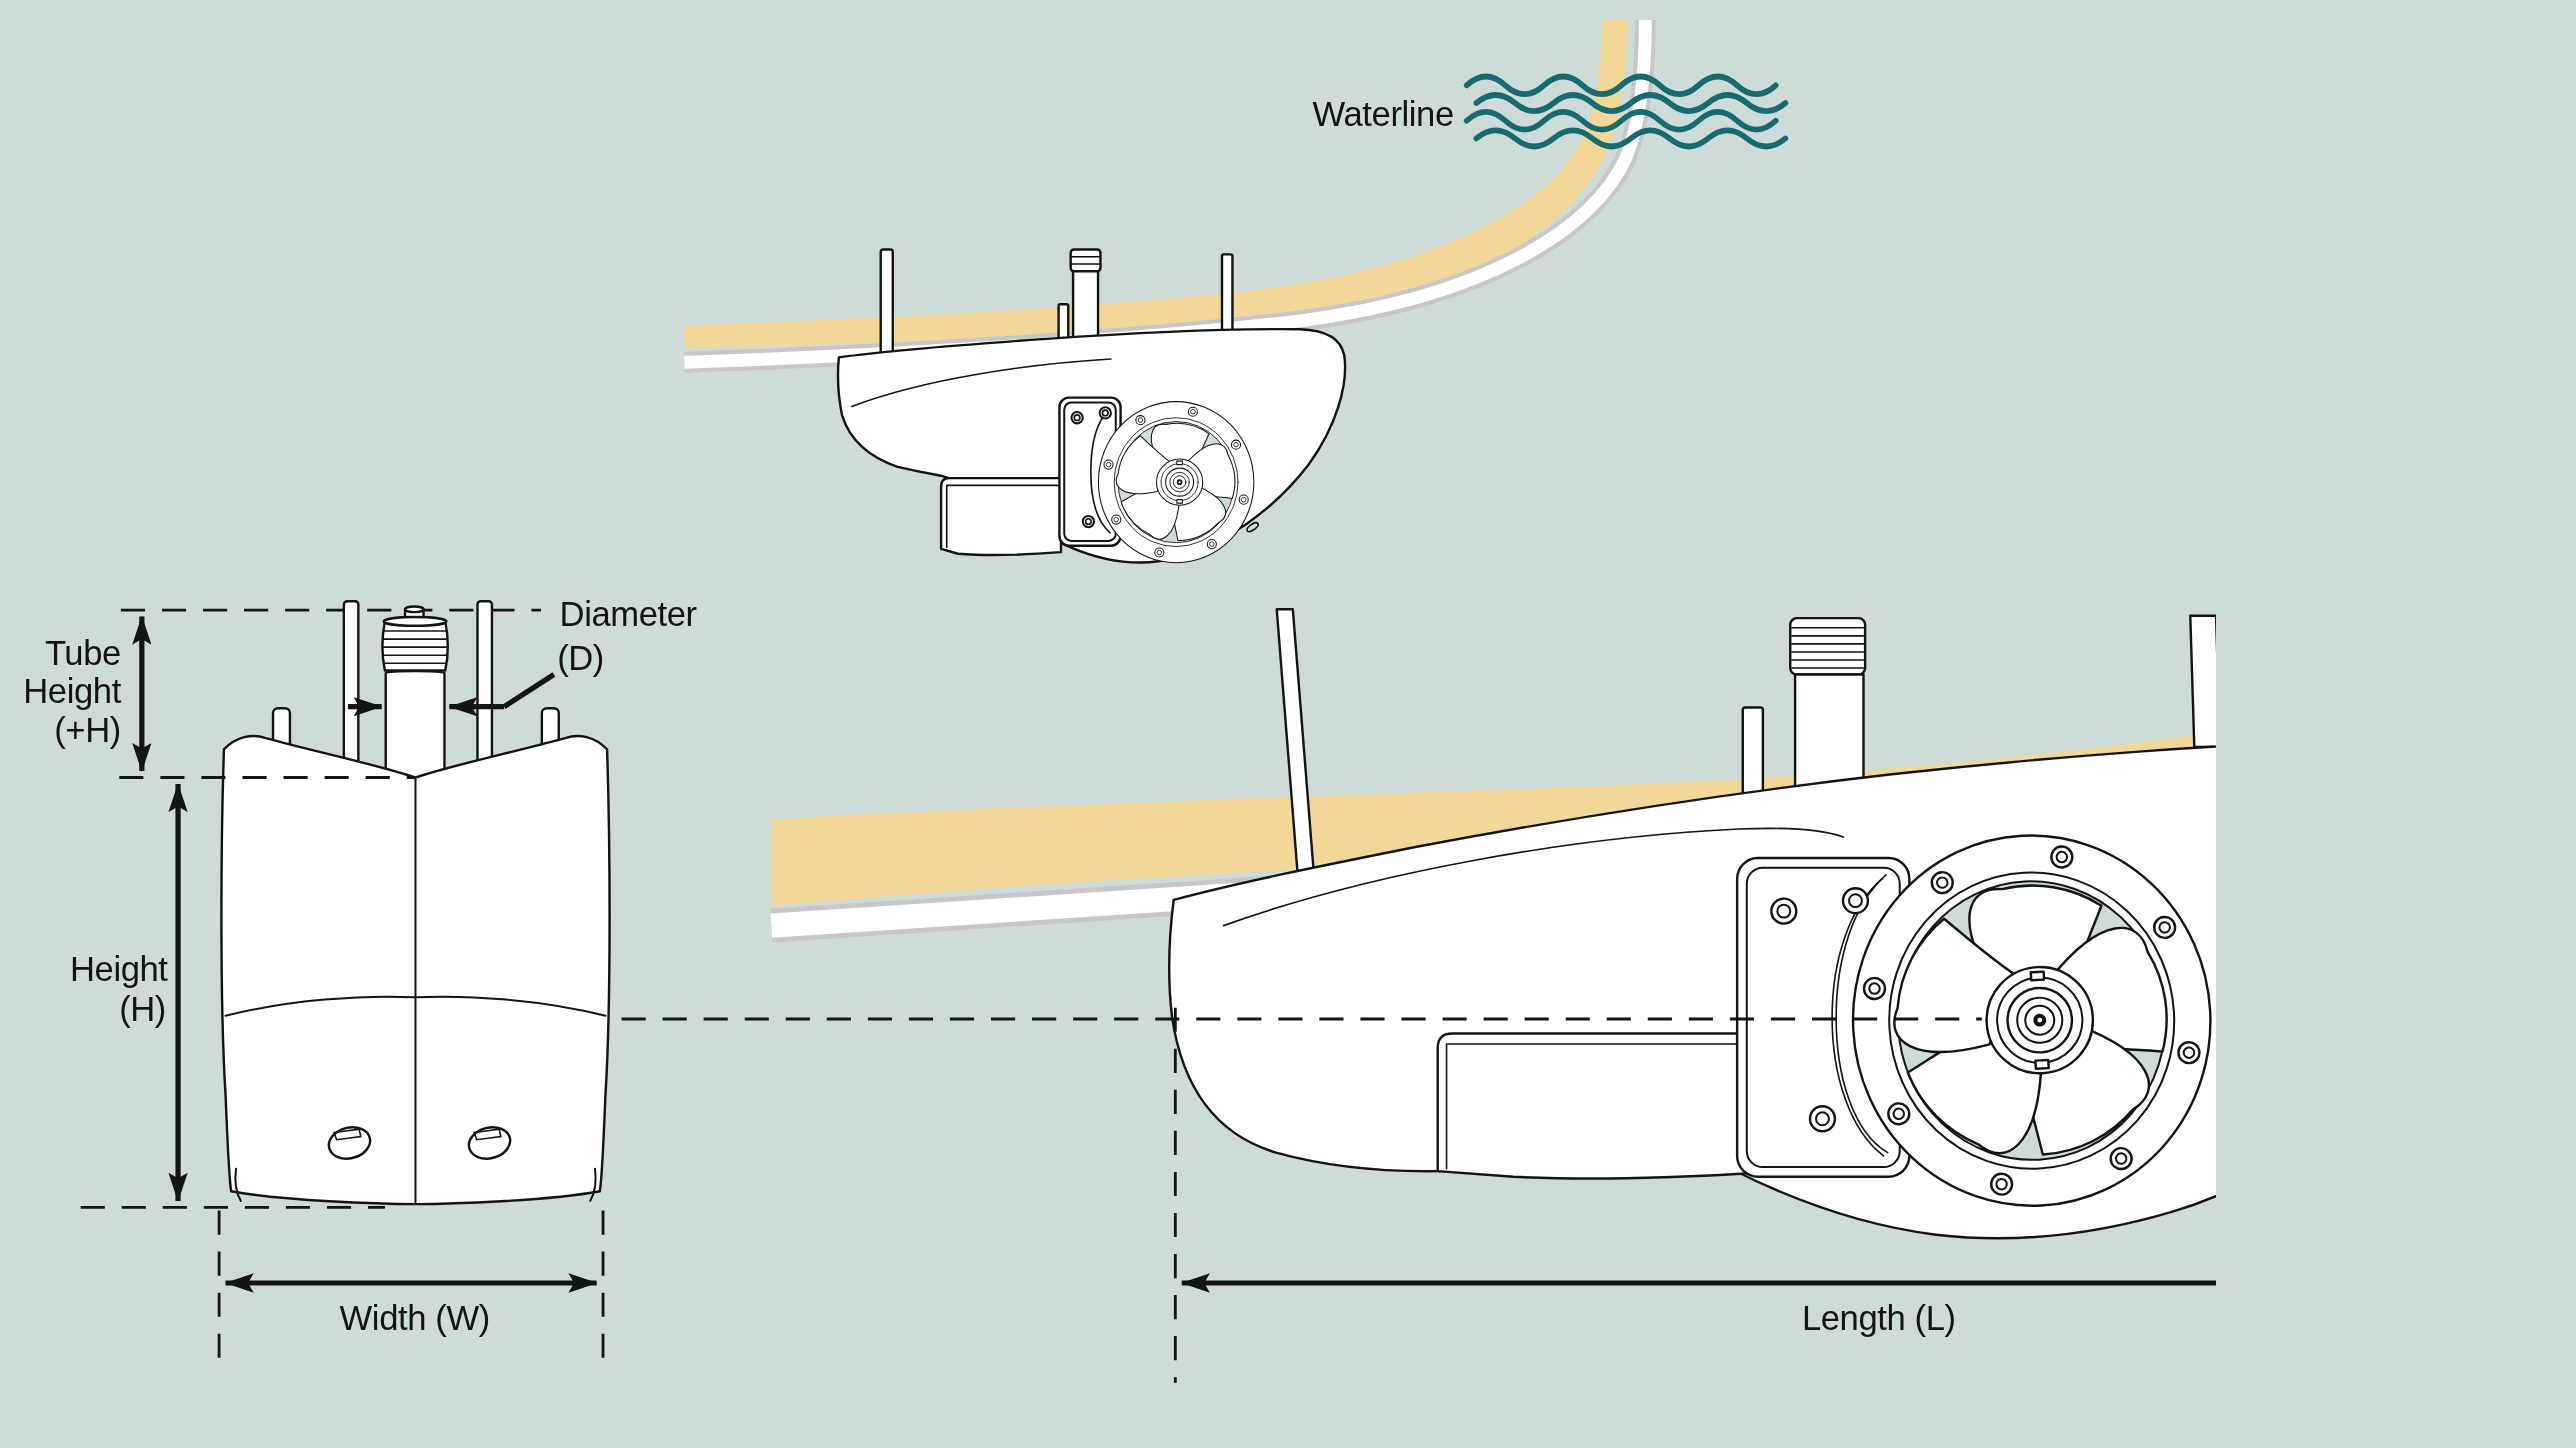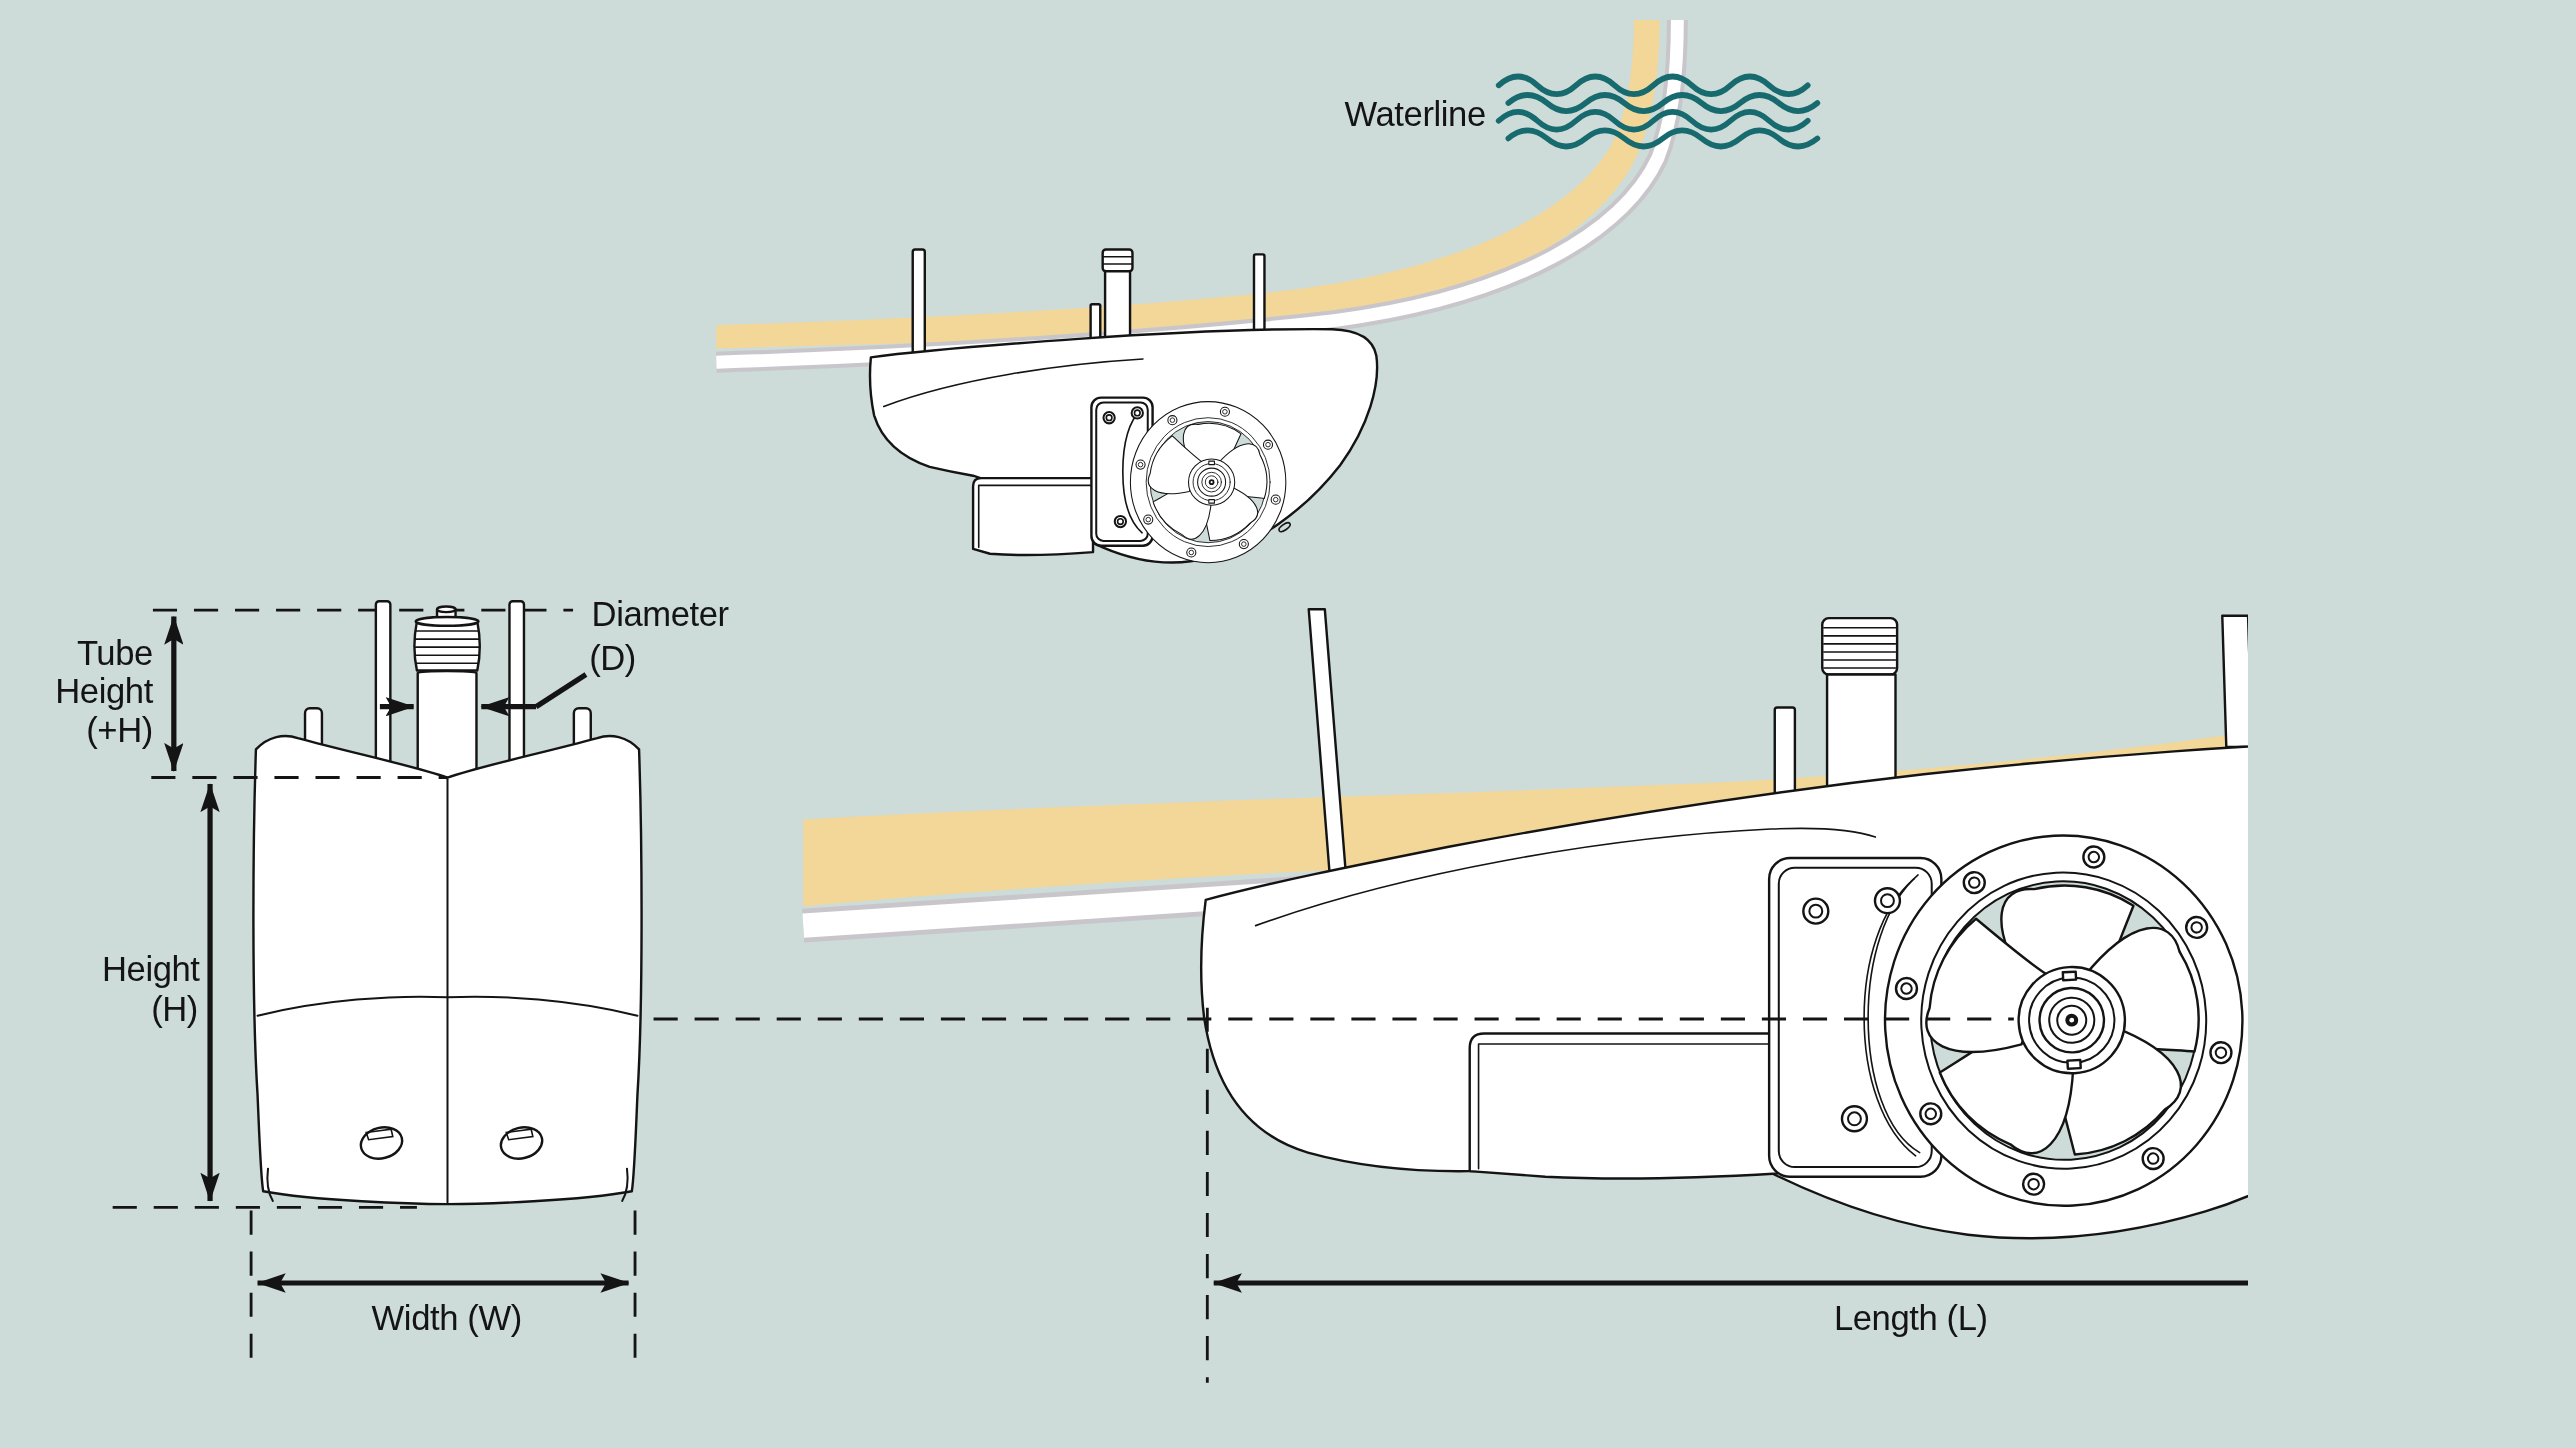--- a/index.html
+++ b/index.html
@@ -1,20 +1,20 @@
 <!DOCTYPE html>
 <html style="--background: #cddbd9; --hull_accent: #f2d799; --waterline_teal: #176a6e; --ink: #141414; --shadow_gray: #c8c6ca; --part_white: #ffffff;font-size:13px"><head>
 <meta charset="utf-8">
 <style>
   :root{
     --background:#cddbd9; --hull_accent:#f2d799; --waterline_teal:#176a6e;
     --ink:#141414; --shadow_gray:#c8c6ca; --part_white:#ffffff;
   }
   html,body{margin:0;padding:0;background:var(--background);}
-  .stage{position:relative;width:2216px;height:1448px;overflow:hidden;margin-left:32px;}
+  .stage{position:relative;width:2216px;height:1448px;overflow:hidden;}
   svg{display:block;}
   .outline{fill:var(--part_white);stroke:var(--ink);stroke-width:3;stroke-linejoin:round;}
   .line{fill:none;stroke:var(--ink);stroke-width:2.5;stroke-linecap:round;}
   .thin{fill:none;stroke:var(--ink);stroke-width:2;stroke-linecap:round;}
   .dash{fill:none;stroke:var(--ink);stroke-width:3.5;stroke-dasharray:30 21;}
   .dim{fill:none;stroke:var(--ink);stroke-width:6.5;}
   .lbl{font-family:"Liberation Sans","DejaVu Sans",sans-serif;font-size:43px;fill:var(--ink);letter-spacing:-0.5px;}
   .wave{fill:none;stroke:var(--waterline_teal);stroke-width:7;stroke-linecap:round;}
   .tanfill{fill:var(--hull_accent);}
   .grayline{fill:none;stroke:var(--shadow_gray);}

